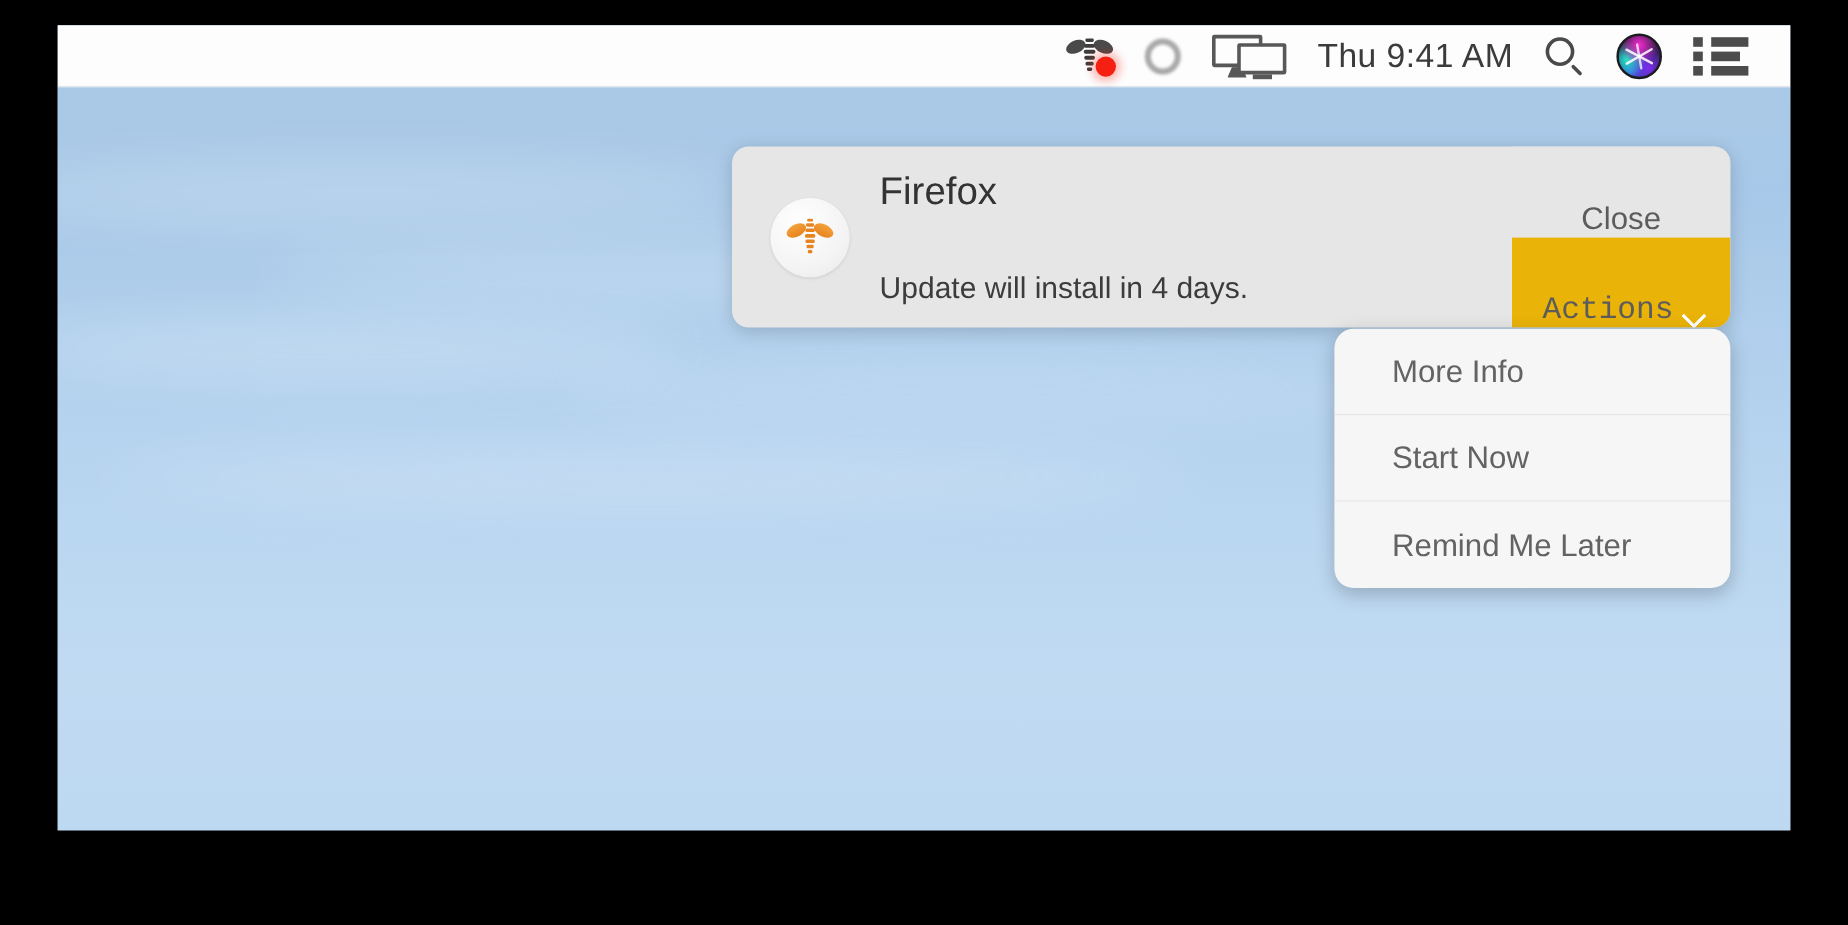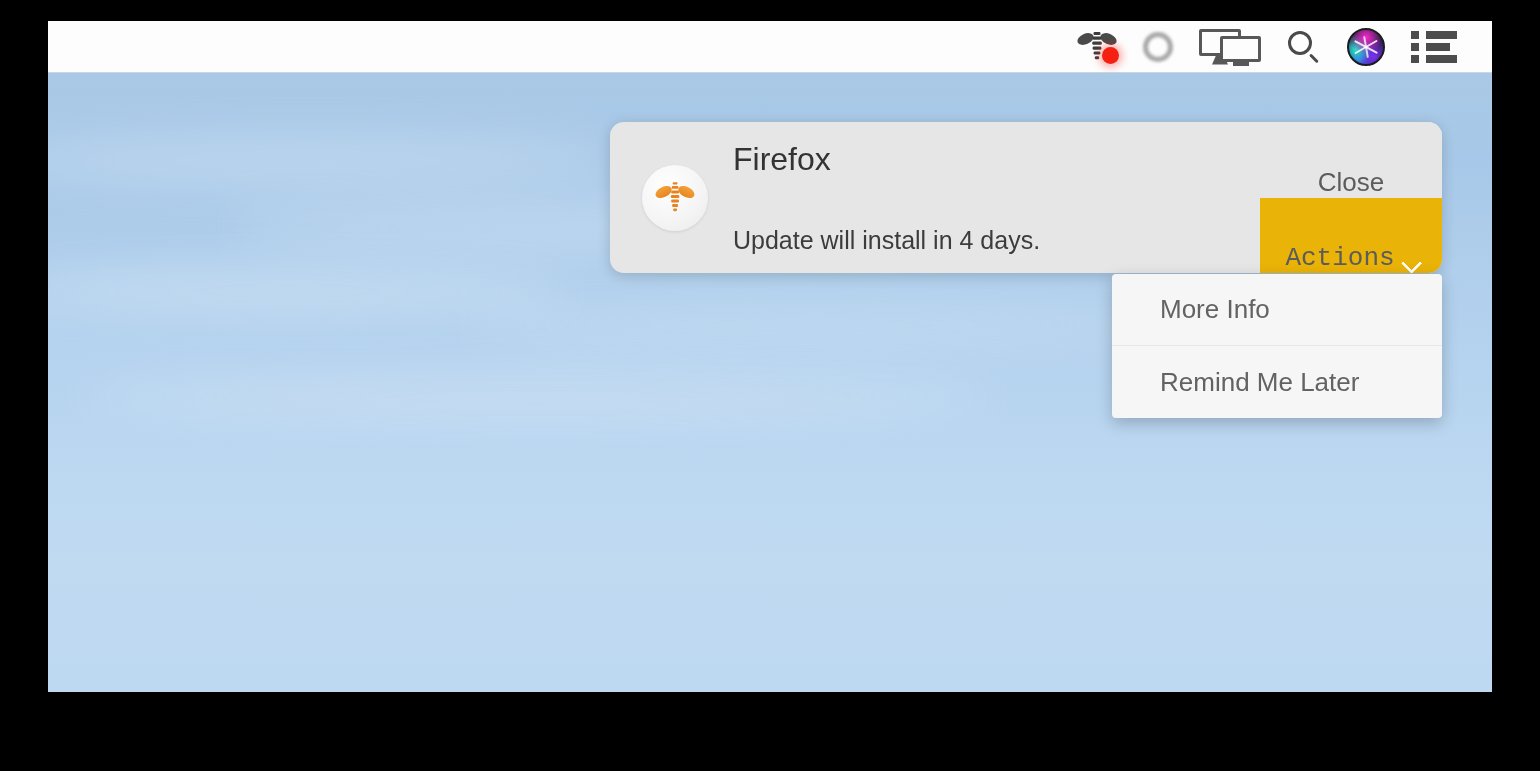--- a/index.html
+++ b/index.html
@@ -262,21 +262,21 @@
     transform: rotate(45deg) translateY(-3px);
     border-radius: 1px;
   }
 
   
   #actions-menu {
     position: absolute;
     left: 1064px; top: 253px;
     width: 330px;
     background: #f6f6f6;
-    border-radius: 4px;
+    border-radius: 16px;
     box-shadow: 0 5px 16px rgba(0,0,0,.22);
     overflow: hidden;
   }
   .menu-item {
     height: 72px;
     display: flex;
     align-items: center;
     padding-left: 48px;
     font-size: 26px;
     color: #636363;
@@ -319,20 +319,23 @@
 
       <div class="mb-item">
         <div class="displays">
           <div class="mon-back"></div>
           <div class="stand-back"></div>
           <div class="mon-front"></div>
           <div class="stand-front"></div>
         </div>
       </div>
 
+      <div class="mb-item">
+        <span id="clock-text">Thu 9:41 AM</span>
+      </div>
 
       <div class="mb-item">
         <div class="search-icon">
           <div class="lens"></div>
           <div class="handle"></div>
         </div>
       </div>
 
       <div class="mb-item">
         <div class="siri-orb">
@@ -410,20 +413,23 @@
         </div>
       </div>
 
     </div>
 
     <div id="actions-menu">
       <div class="menu-item">
         <span>More Info</span>
       </div>
       <div class="menu-item">
+        <span>Start Now</span>
+      </div>
+      <div class="menu-item">
         <span>Remind Me Later</span>
       </div>
     </div>
 
   </div>
 
   <div class="dither-noise"></div>
 </div>
 
 </body></html>

